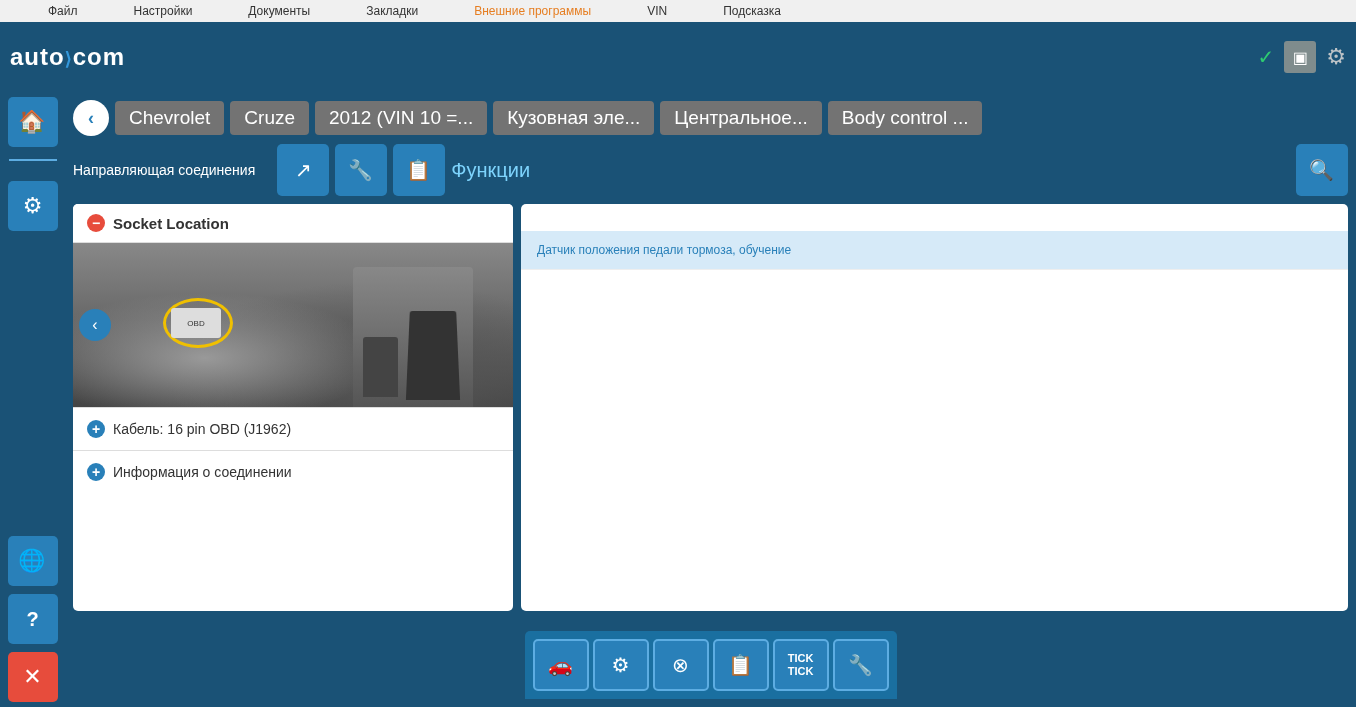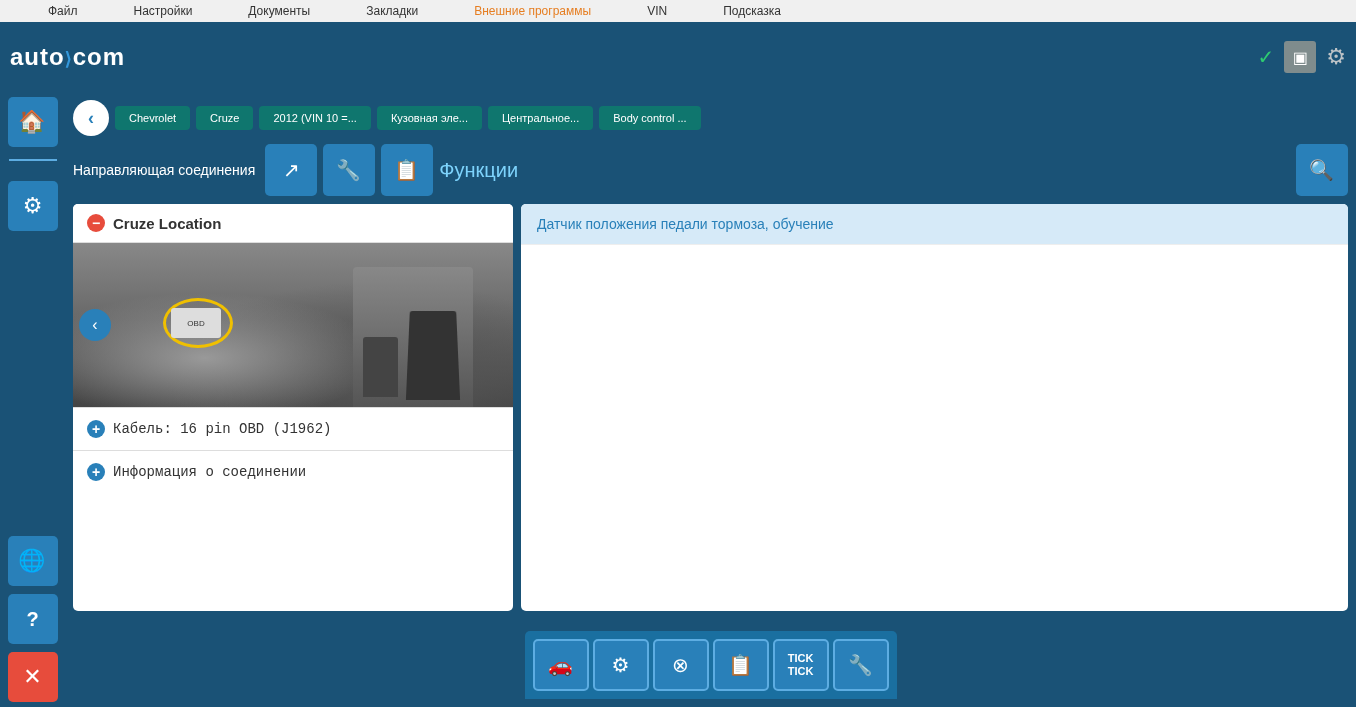--- a/index.html
+++ b/index.html
@@ -107,39 +107,39 @@
       width: 36px; height: 36px;
       background: white;
       border-radius: 50%;
       display: flex; align-items: center; justify-content: center;
       font-size: 18px;
       color: #2980b9;
       cursor: pointer;
       font-weight: bold;
     }
     .nav-crumb {
-      background: #0f766e;
+      background: #737373;
       color: white;
       padding: 6px 14px;
       border-radius: 4px;
-      font-size: 11px;
+      font-size: 19px;
       cursor: pointer;
     }
 
     
     .toolbar {
       display: flex;
       align-items: center;
       gap: 6px;
       background: #1a5276;
     }
     .toolbar-label {
       color: white;
       font-size: 14px;
-      margin-right: 4px;
+      margin-right: 16px;
     }
     .toolbar-btn {
       width: 52px; height: 52px;
       background: #2980b9;
       border-radius: 5px;
       display: flex; align-items: center; justify-content: center;
       color: white; font-size: 22px;
       cursor: pointer;
     }
     .toolbar-btn.search-btn {
@@ -237,35 +237,35 @@
     .plus-circle {
       width: 18px; height: 18px;
       background: #2980b9;
       border-radius: 50%;
       display: flex; align-items: center; justify-content: center;
       color: white; font-size: 14px; font-weight: bold;
     }
     .panel-item-label {
       font-size: 14px;
       color: #333;
-      font-family: Liberation Mono, monospace;
     }
 
     
     .right-panel {
       flex: 1;
       background: white;
       border-radius: 5px;
       overflow: hidden;
     }
     .func-list-item {
       padding: 12px 16px;
-      font-size: 14px;
+      font-size: 12px;
       cursor: pointer;
       border-bottom: 1px solid #eee;
+      margin-top: 27px;
     }
     .func-list-item.highlighted {
       background: #d6eaf8;
       color: #2980b9;
     }
     .func-list-item.orange {
       color: #e67e22;
     }
     .bottom-btn {
       width: 56px; height: 52px;
@@ -340,21 +340,21 @@
       <div class="toolbar-btn" style="font-size:20px;">📋</div>
       <span class="func-label">Функции</span>
       <div class="toolbar-btn search-btn" style="font-size:20px;">🔍</div>
     </div>
 
     <div class="panels">
 
       <div class="left-panel">
         <div class="socket-header">
           <div class="minus-circle">−</div>
-          <span class="socket-title">Cruze Location</span>
+          <span class="socket-title">Socket Location</span>
         </div>
 
         <div class="image-container">
           <div class="car-interior"></div>
 
           <div style="position:absolute;bottom:0;right:40px;width:120px;height:140px;background:linear-gradient(180deg,#888,#555);border-radius:4px 4px 0 0;"></div>
           <div style="position:absolute;bottom:10px;right:55px;width:50px;height:90px;background:#333;border-radius:3px 3px 0 0;transform:perspective(100px) rotateX(10deg);"></div>
           <div style="position:absolute;bottom:10px;right:115px;width:35px;height:60px;background:#444;border-radius:3px 3px 0 0;"></div>
 
           <div class="highlight-circle"></div>

